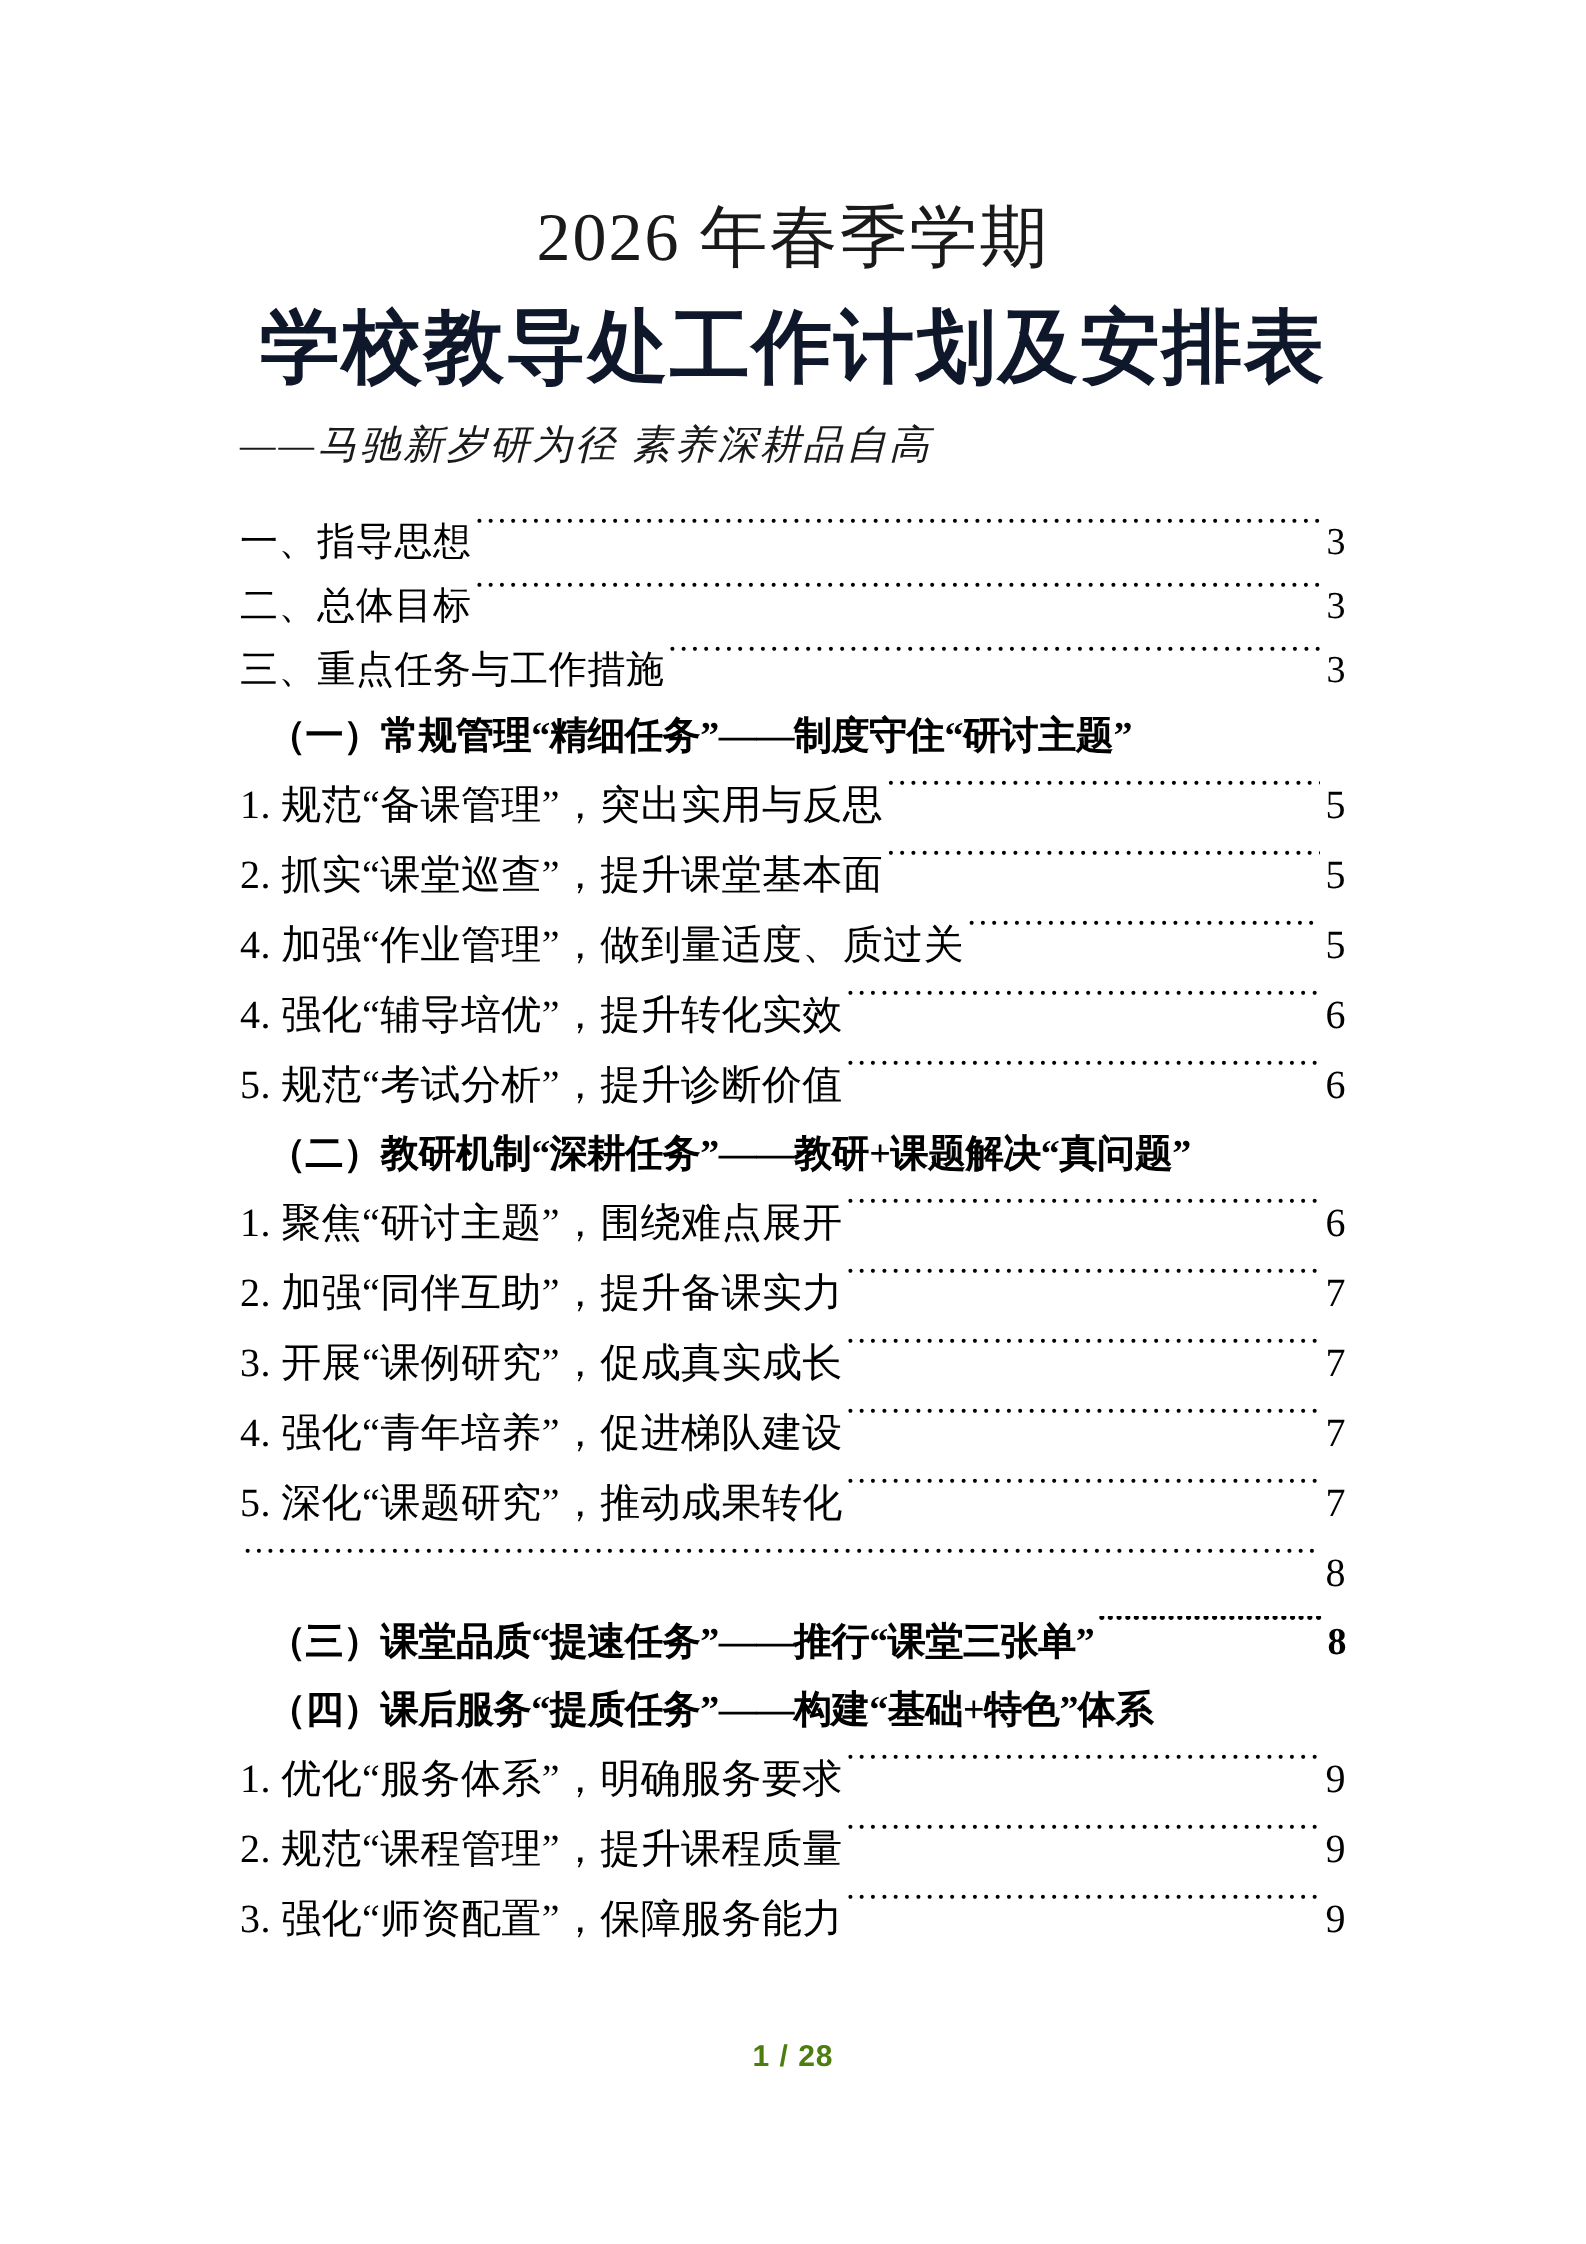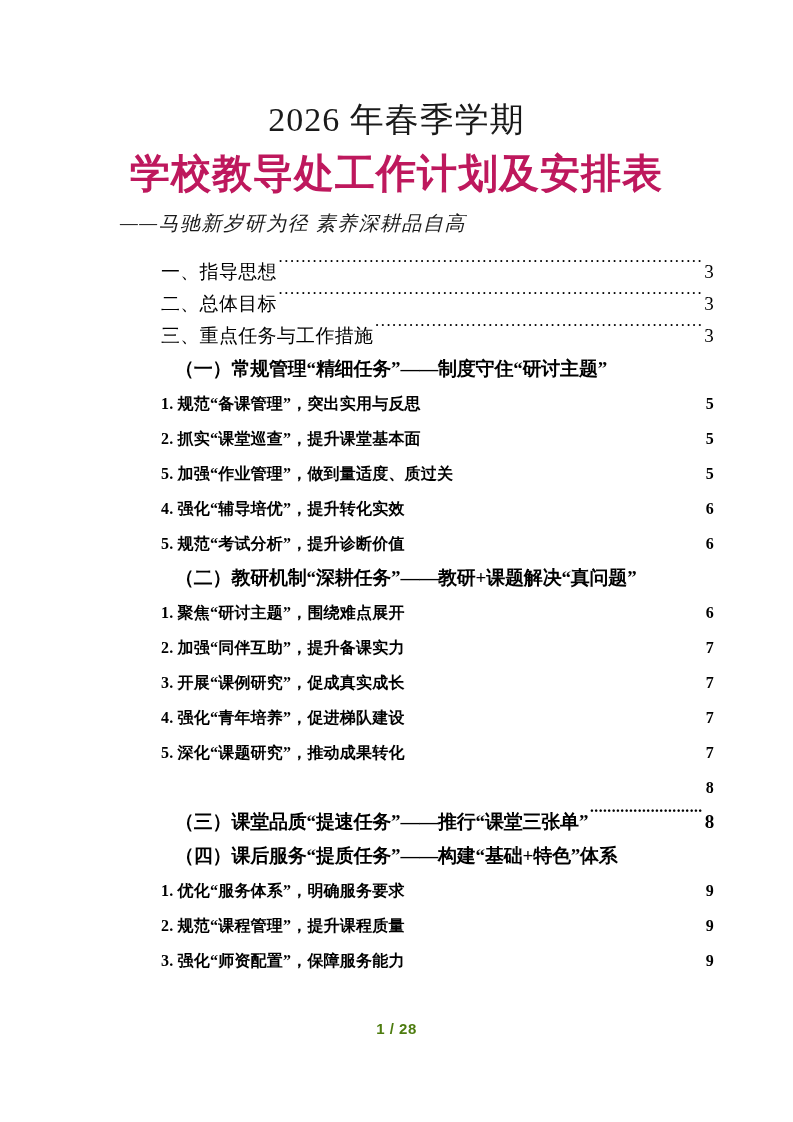--- a/index.html
+++ b/index.html
@@ -68,21 +68,20 @@
     margin: 0;
     padding: 18px 0 0 0;
     list-style: none;
   }
 
   .toc-row {
     display: flex;
     align-items: baseline;
     width: 100%;
     box-sizing: border-box;
-    margin-left: 41px;
   }
 
   
   .lvl1 {
     font-size: 19px;
     line-height: 32px;
     font-weight: 400;
     letter-spacing: 0.3px;
   }
 
@@ -90,23 +89,23 @@
   .lvl2 {
     font-size: 19px;
     line-height: 34px;
     font-weight: 700;
     letter-spacing: -0.2px;
     padding-left: 14px;
   }
 
   
   .lvl3 {
-    font-size: 16px;
+    font-size: 20px;
     line-height: 35px;
-    font-weight: 700;
+    font-weight: 400;
     letter-spacing: 0.2px;
   }
 
   .toc-label {
     flex: 0 0 auto;
     white-space: nowrap;
   }
 
   .toc-dots {
     flex: 1 1 auto;
@@ -153,21 +152,21 @@
     color: #4d7c0f;
   }
 </style>
 </head>
 <body>
 
 <div class="page">
 
   <h1 class="title-main">2026 年春季学期</h1>
 
-  <h2 class="title-red" style="color: #be185d;">学校教导处工作计划及安排表</h2>
+  <h2 class="title-red" style="color: #0f172a;">学校教导处工作计划及安排表</h2>
 
   <div class="subtitle">——马驰新岁研为径 素养深耕品自高</div>
 
   <nav class="toc" id="toc-root">
       <div class="toc-row lvl1">
         <span class="toc-label">一、指导思想</span>
         <span class="toc-dots"></span>
         <span class="toc-page">3</span>
       </div>
       <div class="toc-row lvl1">
@@ -187,21 +186,21 @@
         <span class="toc-label">1. 规范“备课管理”，突出实用与反思</span>
         <span class="toc-dots"></span>
         <span class="toc-page">5</span>
       </div>
       <div class="toc-row lvl3">
         <span class="toc-label">2. 抓实“课堂巡查”，提升课堂基本面</span>
         <span class="toc-dots"></span>
         <span class="toc-page">5</span>
       </div>
       <div class="toc-row lvl3">
-        <span class="toc-label">5. 加强“作业管理”，做到量适度、质过关</span>
+        <span class="toc-label">4. 加强“作业管理”，做到量适度、质过关</span>
         <span class="toc-dots"></span>
         <span class="toc-page">5</span>
       </div>
       <div class="toc-row lvl3">
         <span class="toc-label">4. 强化“辅导培优”，提升转化实效</span>
         <span class="toc-dots"></span>
         <span class="toc-page">6</span>
       </div>
       <div class="toc-row lvl3">
         <span class="toc-label">5. 规范“考试分析”，提升诊断价值</span>

